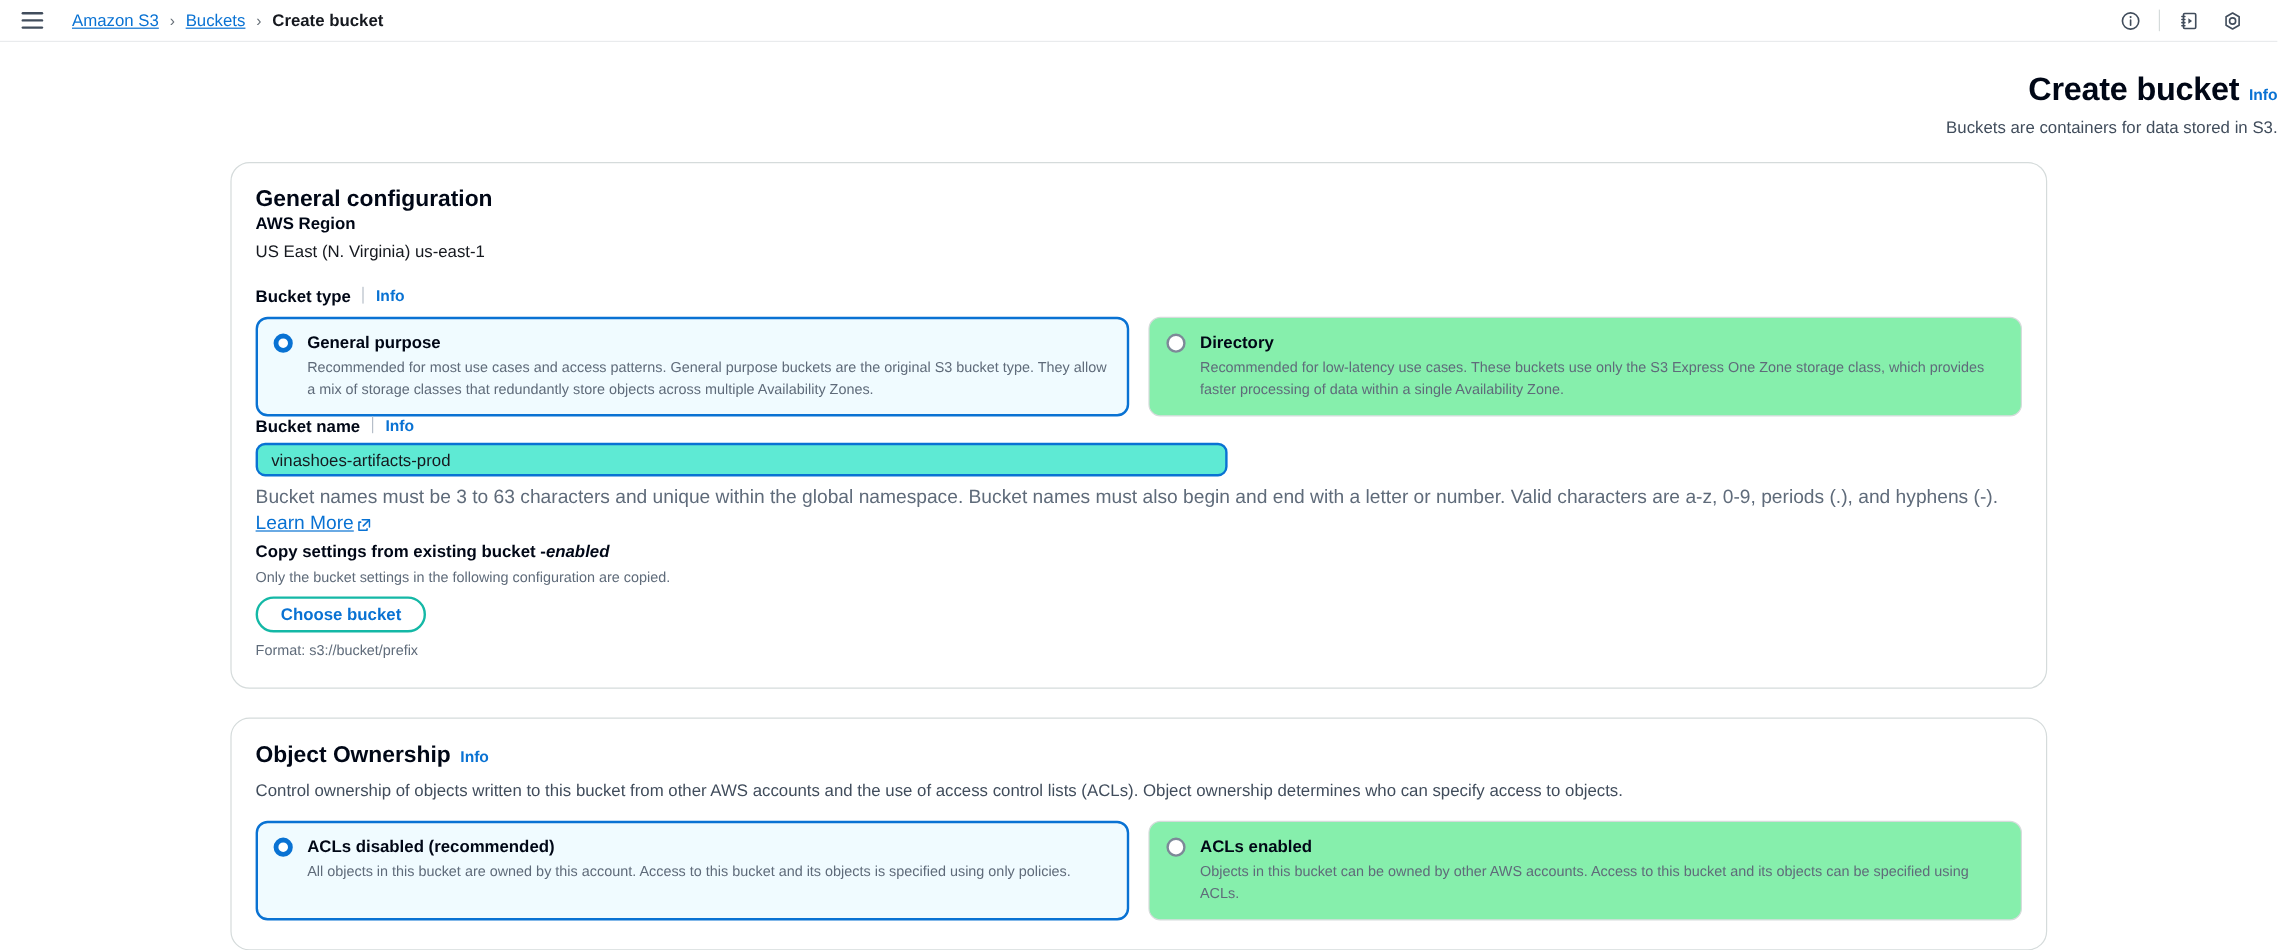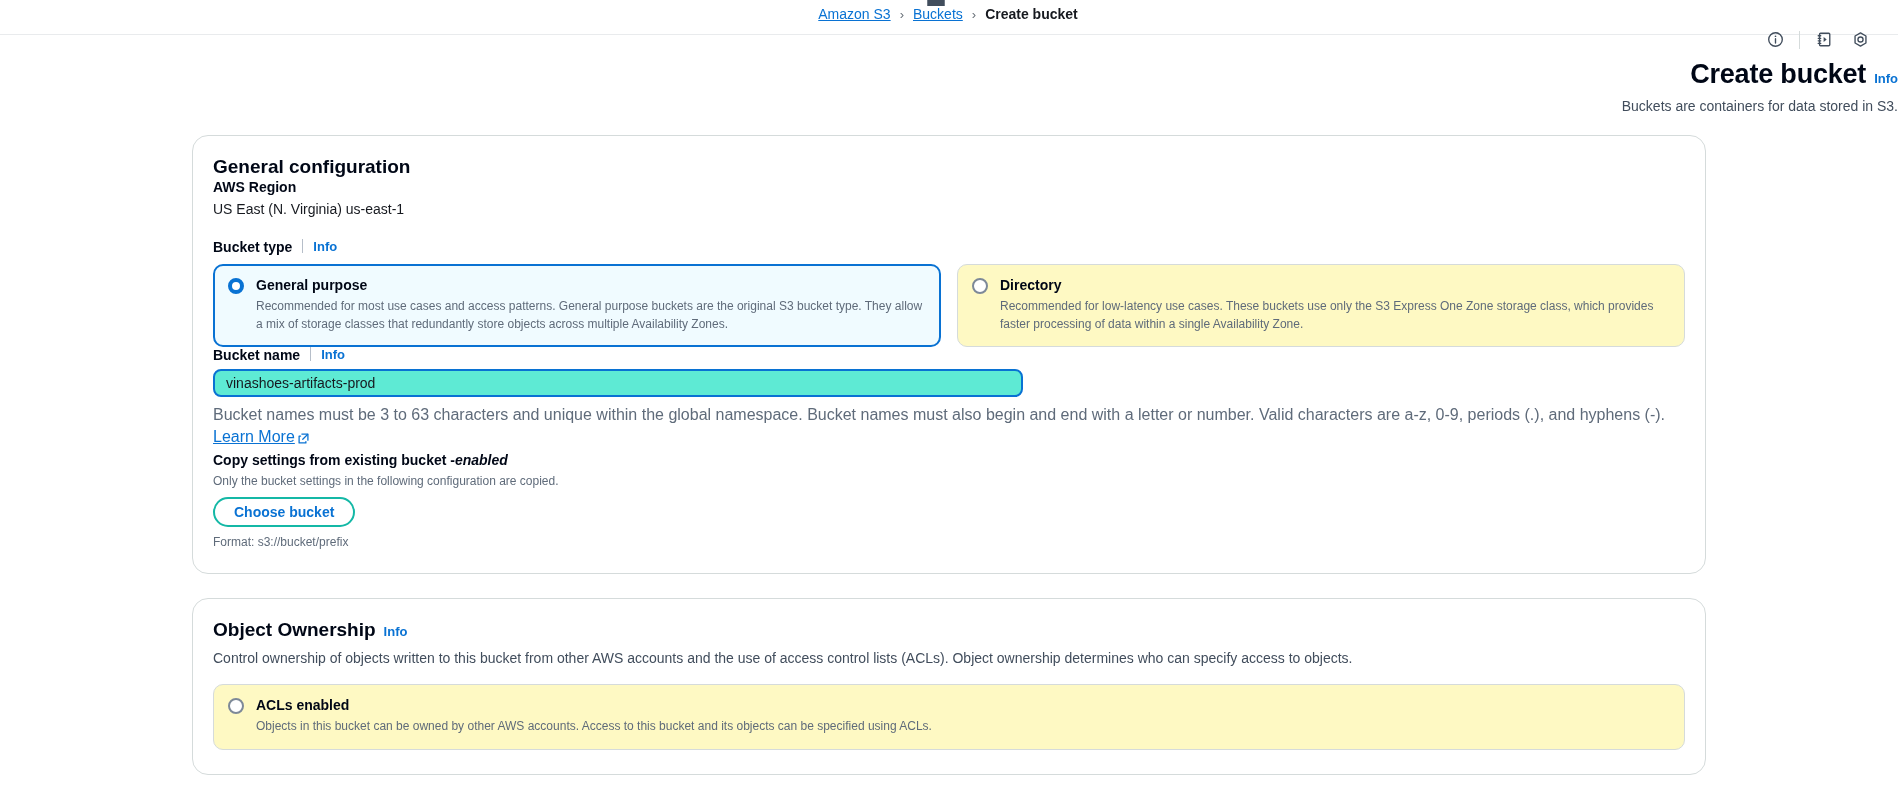--- a/index.html
+++ b/index.html
@@ -13,21 +13,20 @@
   }
 
   
   .topbar {
     height: 35px;
     display: flex;
     align-items: center;
     border-bottom: 1px solid #e9ebed;
     background: #ffffff;
     padding: 0 20px 0 18px;
-    flex-direction: column;
   }
   .hamburger {
     width: 18px; height: 14px;
     display: flex; flex-direction: column; justify-content: space-between;
     cursor: pointer;
     margin-right: 24px;
   }
   .hamburger span {
     display: block; height: 2px; width: 100%;
     background: #414d5c; border-radius: 1px;
@@ -105,21 +104,21 @@
   
   .tiles {
     display: flex; gap: 16px; margin-top: 9px;
   }
   .tile {
     flex: 1 1 0;
     border: 1px solid #d5dbdb;
     border-radius: 10px;
     padding: 11px 14px 13px 14px;
     display: flex; gap: 12px;
-    cursor: pointer; background: #fef9c3;
+    cursor: pointer; background: #86efac;
     min-height: 56px;
   }
   .tile.selected {
     border: 2px solid #0972d3;
     background: #f0fbff;
     padding: 10px 13px 12px 13px;
   }
   .radio {
     width: 16px; height: 16px; border-radius: 50%;
     border: 2px solid #7d8998; background: #fff;
@@ -286,20 +285,27 @@
       </div>
     </section>
 
     <section class="container">
       <div>
         <span class="sec-title">Object Ownership</span><a class="info-link">Info</a>
       </div>
       <div class="sec-desc">Control ownership of objects written to this bucket from other AWS accounts and the use of access control lists (ACLs). Object ownership determines who can specify access to objects.</div>
 
       <div class="tiles ownership" style="margin-top:16px">
+        <div class="tile selected">
+          <div class="radio on"></div>
+          <div class="tile-body">
+            <div class="tile-title">ACLs disabled (recommended)</div>
+            <div class="tile-desc">All objects in this bucket are owned by this account. Access to this bucket and its objects is specified using only policies.</div>
+          </div>
+        </div>
         <div class="tile">
           <div class="radio"></div>
           <div class="tile-body">
             <div class="tile-title">ACLs enabled</div>
             <div class="tile-desc">Objects in this bucket can be owned by other AWS accounts. Access to this bucket and its objects can be specified using ACLs.</div>
           </div>
         </div>
       </div>
 
     </section>

